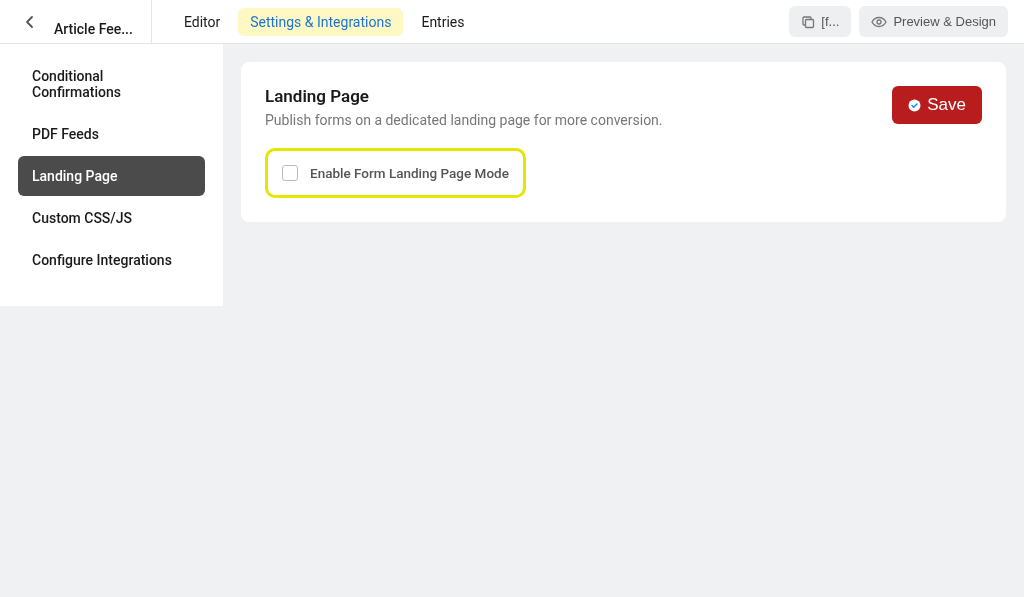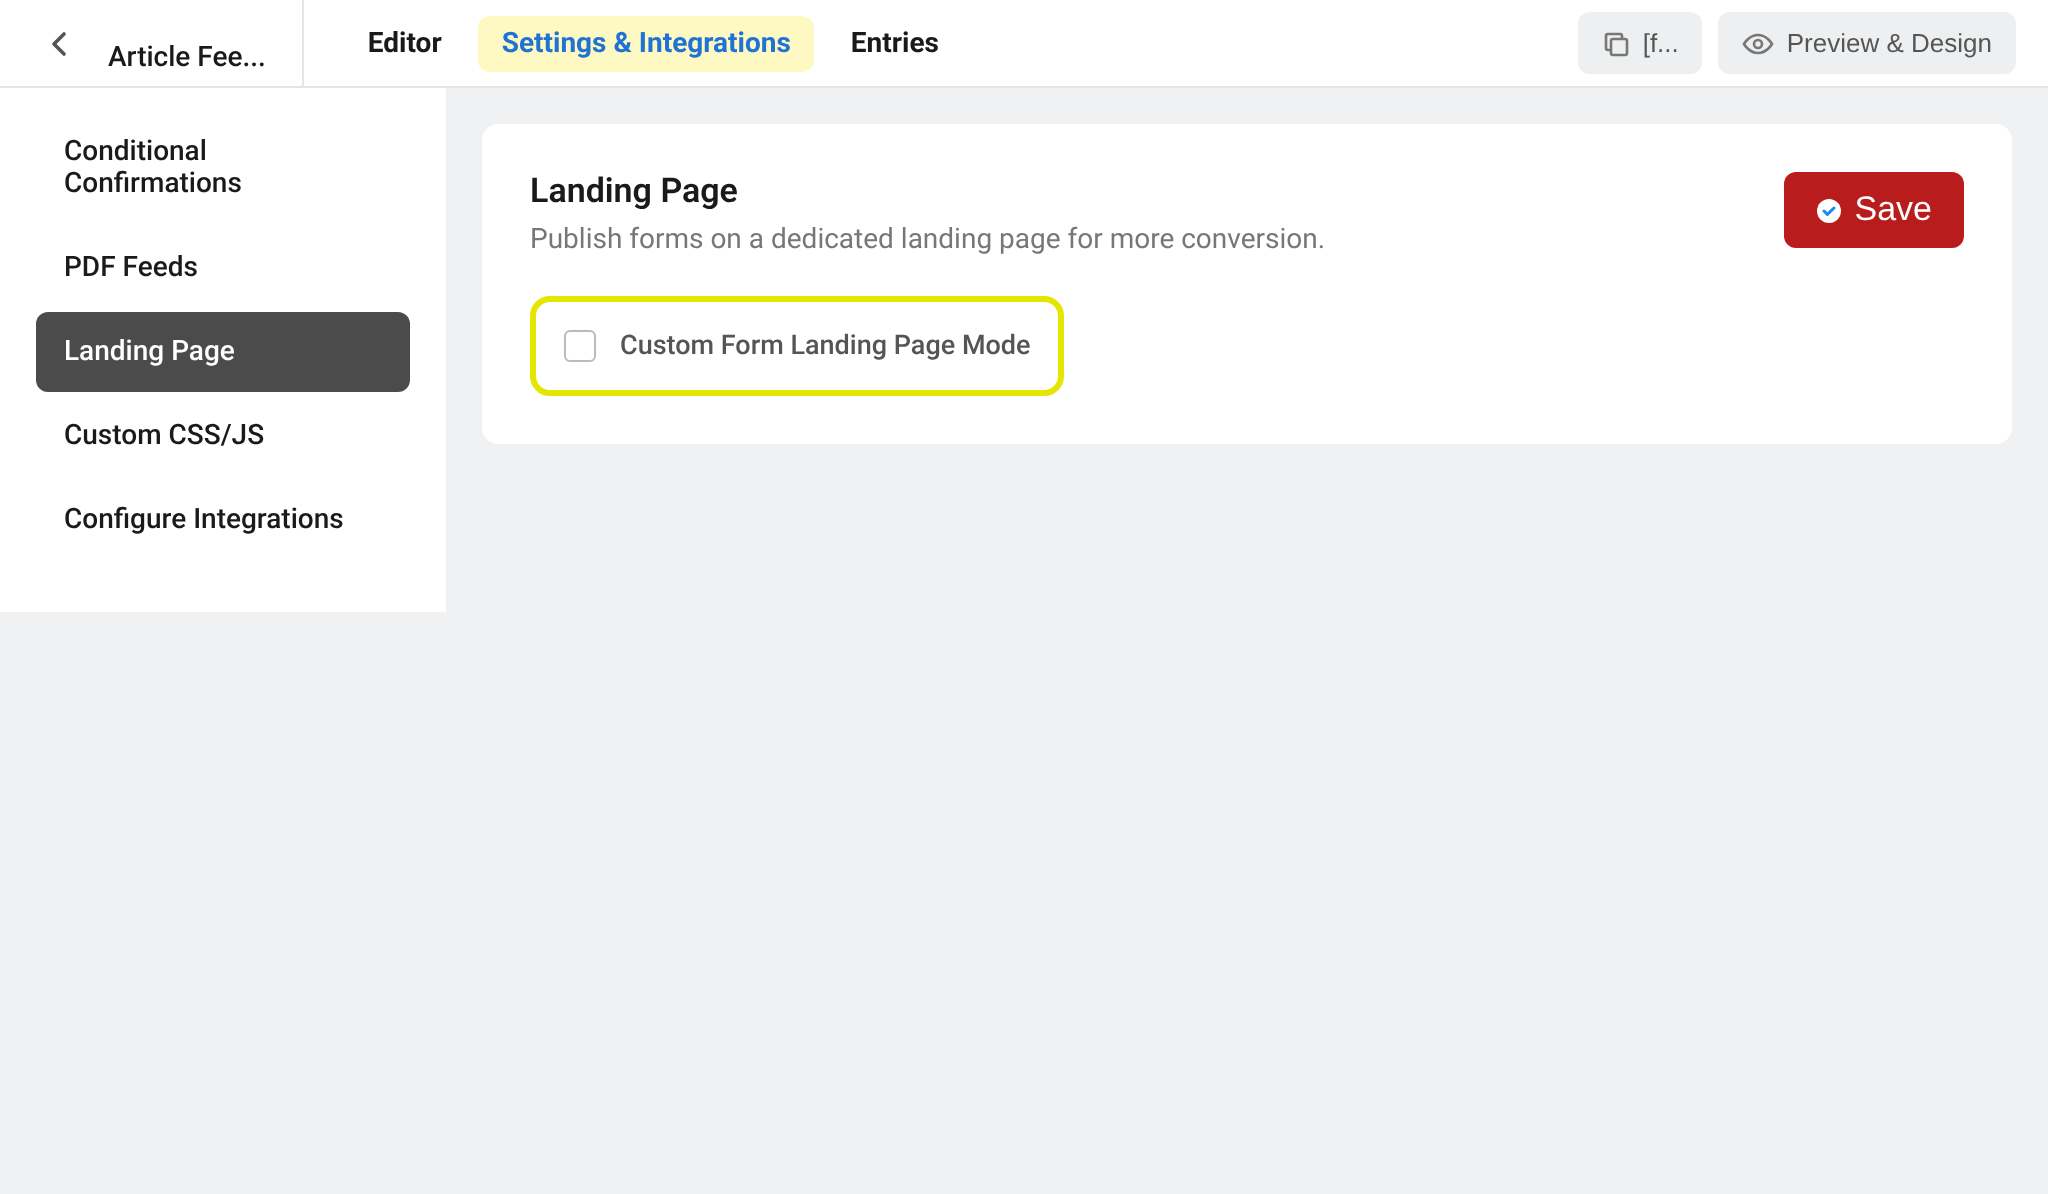--- a/index.html
+++ b/index.html
@@ -47,21 +47,21 @@
       align-items: center;
       margin-right: 20px;
     }
     .nav-tabs {
       display: flex;
       gap: 6px;
     }
     .nav-tab {
       padding: 6px 12px;
       font-size: 14px;
-      font-weight: 700;
+      font-weight: 400;
       color: #1a1a1a;
       border-radius: 6px;
       cursor: pointer;
     }
     .nav-tab.active {
       background: #fef9c3;
       color: #1e73d4;
     }
     .header-right {
       margin-left: auto;
@@ -243,17 +243,17 @@
         <button class="btn-primary">
           <svg width="13" height="13" viewBox="0 0 13 13" fill="none">
             <circle cx="6.5" cy="6.5" r="6" fill="#fff"></circle>
             <path d="M4 6.5L5.7 8.2L9 5" stroke="#1e88f0" stroke-width="1.5" stroke-linecap="round" stroke-linejoin="round"></path>
           </svg>
           <span>Save</span>
         </button>
       </div>
       <div class="checkbox-row">
         <div class="checkbox"></div>
-        <span class="checkbox-label">Custom Form Landing Page Mode</span>
+        <span class="checkbox-label">Enable Form Landing Page Mode</span>
       </div>
     </div>
   </div>
 </div>
 
 </body></html>

